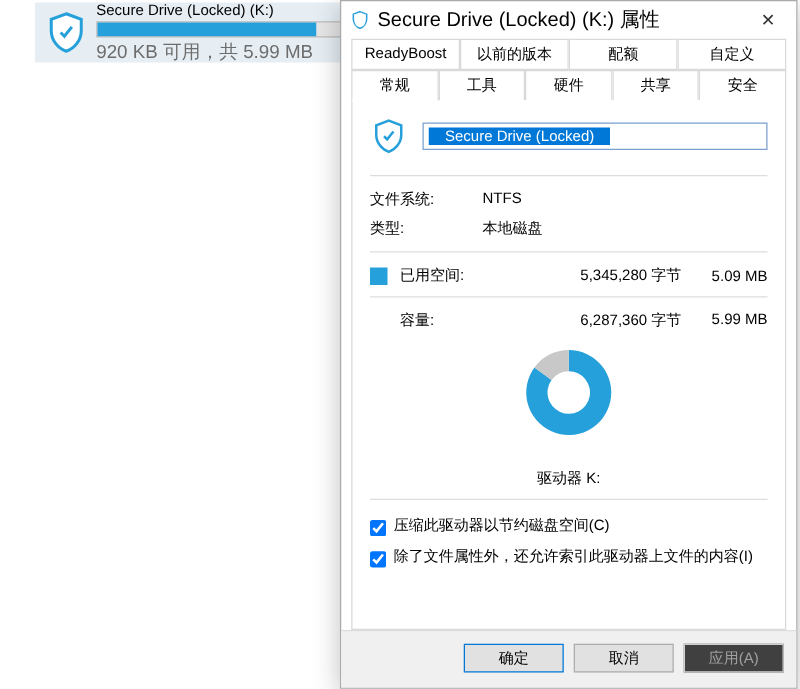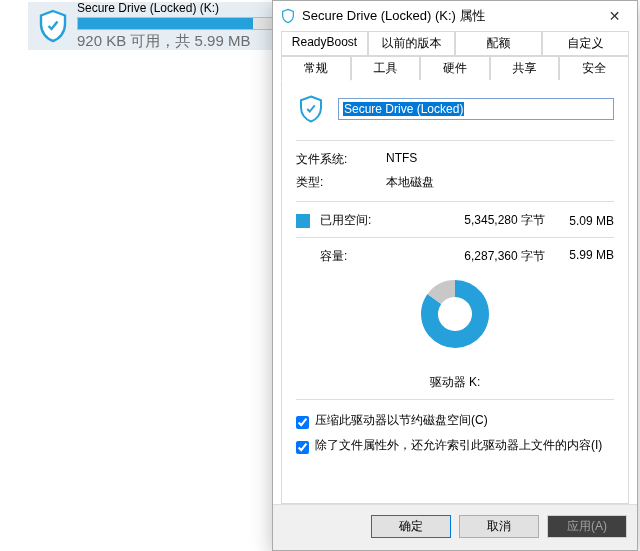--- a/index.html
+++ b/index.html
@@ -9,35 +9,35 @@
 .drive-item .shield { width: 40px; height: 40px; display: flex; align-items: center; justify-content: center; }
 .drive-item .info { flex: 1; padding-left: 4px; }
 .drive-item .dname { font-size: 12px; color: #000; margin-bottom: 2px; }
 .drive-item .bar { height: 13px; background: #e6e6e6; border: 1px solid #bcbcbc; margin-bottom: 2px; position: relative; }
 .drive-item .bar .fill { position: absolute; left: 0; top: 0; bottom: 0; width: 85%; background: #26a0da; }
 .drive-item .sub { font-size: 15px; color: #6d6d6d; }
 
 .props { position: absolute; left: 272px; top: 0; width: 366px; height: 551px; background: #fff; border: 1px solid #aaa; box-shadow: 0 5px 20px rgba(0,0,0,.25); display: flex; flex-direction: column; }
 .titlebar { height: 30px; display: flex; align-items: center; padding: 0 0 0 7px; }
 .titlebar .shield-sm { width: 16px; height: 16px; margin-right: 6px; }
-.titlebar .ttext { flex: 1; font-size: 13px; }
+.titlebar .ttext { flex: 1; font-size: 16px; }
 .titlebar .close { width: 45px; align-self: stretch; display: flex; align-items: center; justify-content: center; font-size: 14px; font-family: Arial; color: #333; }
 
 .tabs { margin: 0 8px; position: relative; }
 .tabrow { display: flex; }
 .tab { border: 1px solid #d9d9d9; border-bottom: none; background: #fff; text-align: center; padding: 3px 0; position: relative; flex: 1; }
 .tabrow.top .tab { border-bottom: 1px solid #d9d9d9; }
 .tab.active { background: #fff; border-bottom: 1px solid #fff; z-index: 2; margin-bottom: -1px; }
 
 .panel { border: 1px solid #d9d9d9; margin: 0 8px; padding: 14px 14px 8px 14px; flex: 1; overflow: hidden; margin-top: -1px; }
 
 .name-row { display: flex; align-items: center; margin-bottom: 16px; }
 .name-row .shield-sm2 { width: 30px; height: 30px; margin-right: 12px; }
 .name-input { flex: 1; border: 1px solid #7a9fd0; padding: 3px 4px; height: 22px; }
-.name-input .sel { display: inline-block; background: #0078d7; color: #fff; padding: 0 1px; }
+.name-input .sel { display: inline-block; background: #0078d7; color: #fff; padding: 0 13px; }
 
 .meta { margin-bottom: 10px; }
 .meta-row { display: flex; margin-bottom: 6px; }
 .meta-row .k { width: 90px; }
 hr.sep { border: none; border-top: 1px solid #ddd; margin: 8px 0 10px; }
 
 .space { }
 .space-row { display: flex; align-items: center; margin-bottom: 6px; }
 .sq { width: 14px; height: 14px; margin-right: 10px; }
 .sq.used { background: #26a0da; }

